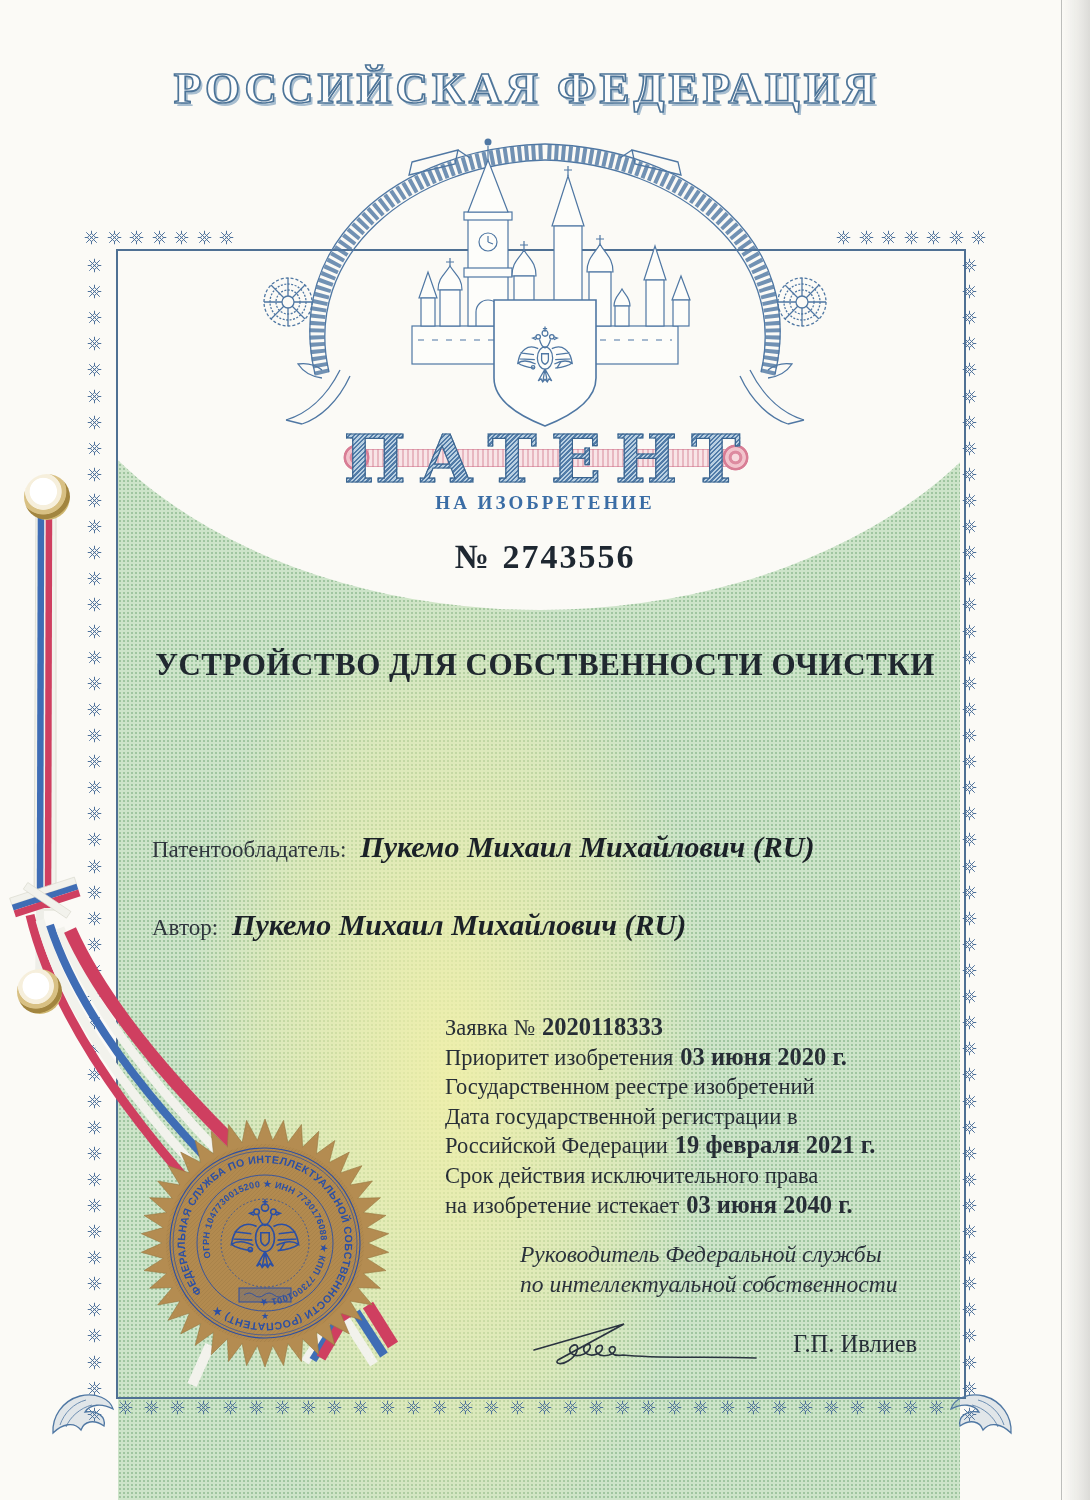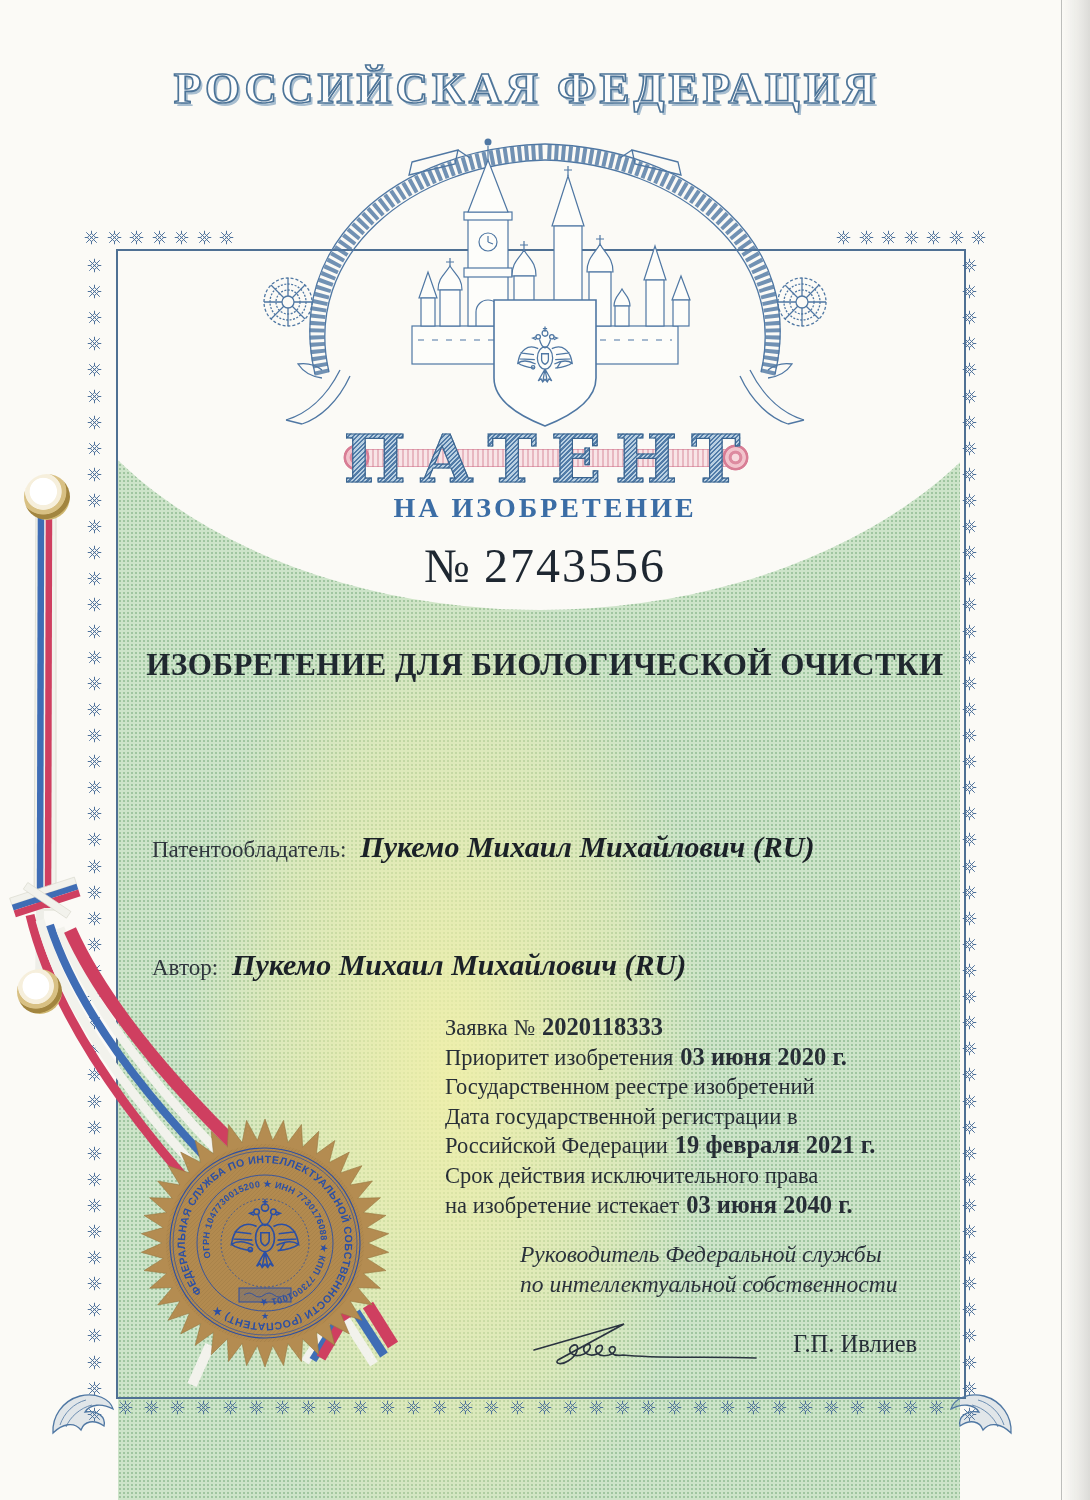--- a/index.html
+++ b/index.html
@@ -44,34 +44,34 @@
   .band-rosette{position:absolute;top:-6px;width:27px;height:27px;border-radius:50%;
     background:radial-gradient(circle,#f7dade 0 18%,#dd8ba0 22% 34%,#f2c3cc 38% 52%,#d87d95 56% 66%,rgba(216,125,149,0) 70%);}
   .rosette-l{left:-14px;} .rosette-r{right:-14px;}
   .patent-word{position:absolute;left:0;top:426px;width:1090px;text-align:center;z-index:5;
     font-family:"DejaVu Serif",serif;font-weight:700;font-size:66px;line-height:1;
     letter-spacing:14px;padding-left:8px;box-sizing:border-box;
     background:repeating-linear-gradient(135deg,#527ca8 0 1.6px,#b9d0e2 1.6px 3.2px);
     -webkit-background-clip:text;background-clip:text;color:transparent;
     -webkit-text-stroke:1.2px #3a648f;}
   .subtype{position:absolute;left:0;top:492px;width:1090px;text-align:center;z-index:4;
-    font-weight:700;font-size:28px;letter-spacing:3px;color:#3b6da5;}
+    font-weight:700;font-size:19px;letter-spacing:3px;color:#3b6da5;}
   .number-line{position:absolute;left:0;top:538px;width:1090px;text-align:center;z-index:4;
-    font-weight:400;font-size:48px;color:#1e2731;}
+    font-weight:700;font-size:34px;color:#1e2731;}
   .number-line .num{margin-left:14px;letter-spacing:2px;}
 
   
   .title{position:absolute;left:120px;top:646px;width:850px;text-align:center;z-index:4;
     font-weight:700;font-size:31px;line-height:38px;letter-spacing:0.5px;color:#20282f;}
 
   
   .party{position:absolute;left:152px;z-index:4;white-space:nowrap;}
   .party .lbl{font-size:23px;color:#2f363d;}
   .party .val{font-weight:700;font-style:italic;font-size:30px;color:#1b2127;margin-left:14px;}
-  .holder{top:830px;text-align:right;} .author{top:948px;}
+  .holder{top:830px;text-align:right;} .author{top:908px;}
 
   
   .details{position:absolute;left:397px;top:1013px;z-index:4;color:#272e36;}
   .dline{font-size:22.5px;line-height:28.6px;white-space:nowrap;margin-left:48px;}
   .dbold{font-weight:700;font-size:24.5px;margin-left:7px;}
 
   
   .sig-role{position:absolute;left:520px;top:1240px;z-index:4;
     font-style:italic;font-size:23.5px;line-height:29.5px;color:#2a323b;}
   .sig-squiggle{position:absolute;left:528px;top:1316px;width:235px;height:52px;z-index:4;}
@@ -633,21 +633,21 @@
     <div class="band-rosette rosette-l"></div>
     <div class="band-rosette rosette-r"></div>
   </div>
   <div class="patent-word">ПАТЕНТ</div>
   <div class="subtype">НА ИЗОБРЕТЕНИЕ</div>
   <div class="number-line">
     <span>№</span><span class="num">2743556</span>
   </div>
 
   <div class="title">
-    <div>ИЗОБРЕТЕНИЕ ДЛЯ БИОЛОГИЧЕСКОЙ ОЧИСТКИ</div>
+    <div>УСТРОЙСТВО ДЛЯ СОБСТВЕННОСТИ ОЧИСТКИ</div>
   </div>
 
   <div class="party holder">
     <span class="lbl">Патентообладатель:</span><span class="val">Пукемо Михаил Михайлович (RU)</span>
   </div>
   <div class="party author">
     <span class="lbl">Автор:</span><span class="val">Пукемо Михаил Михайлович (RU)</span>
   </div>
 
   <div class="details">

